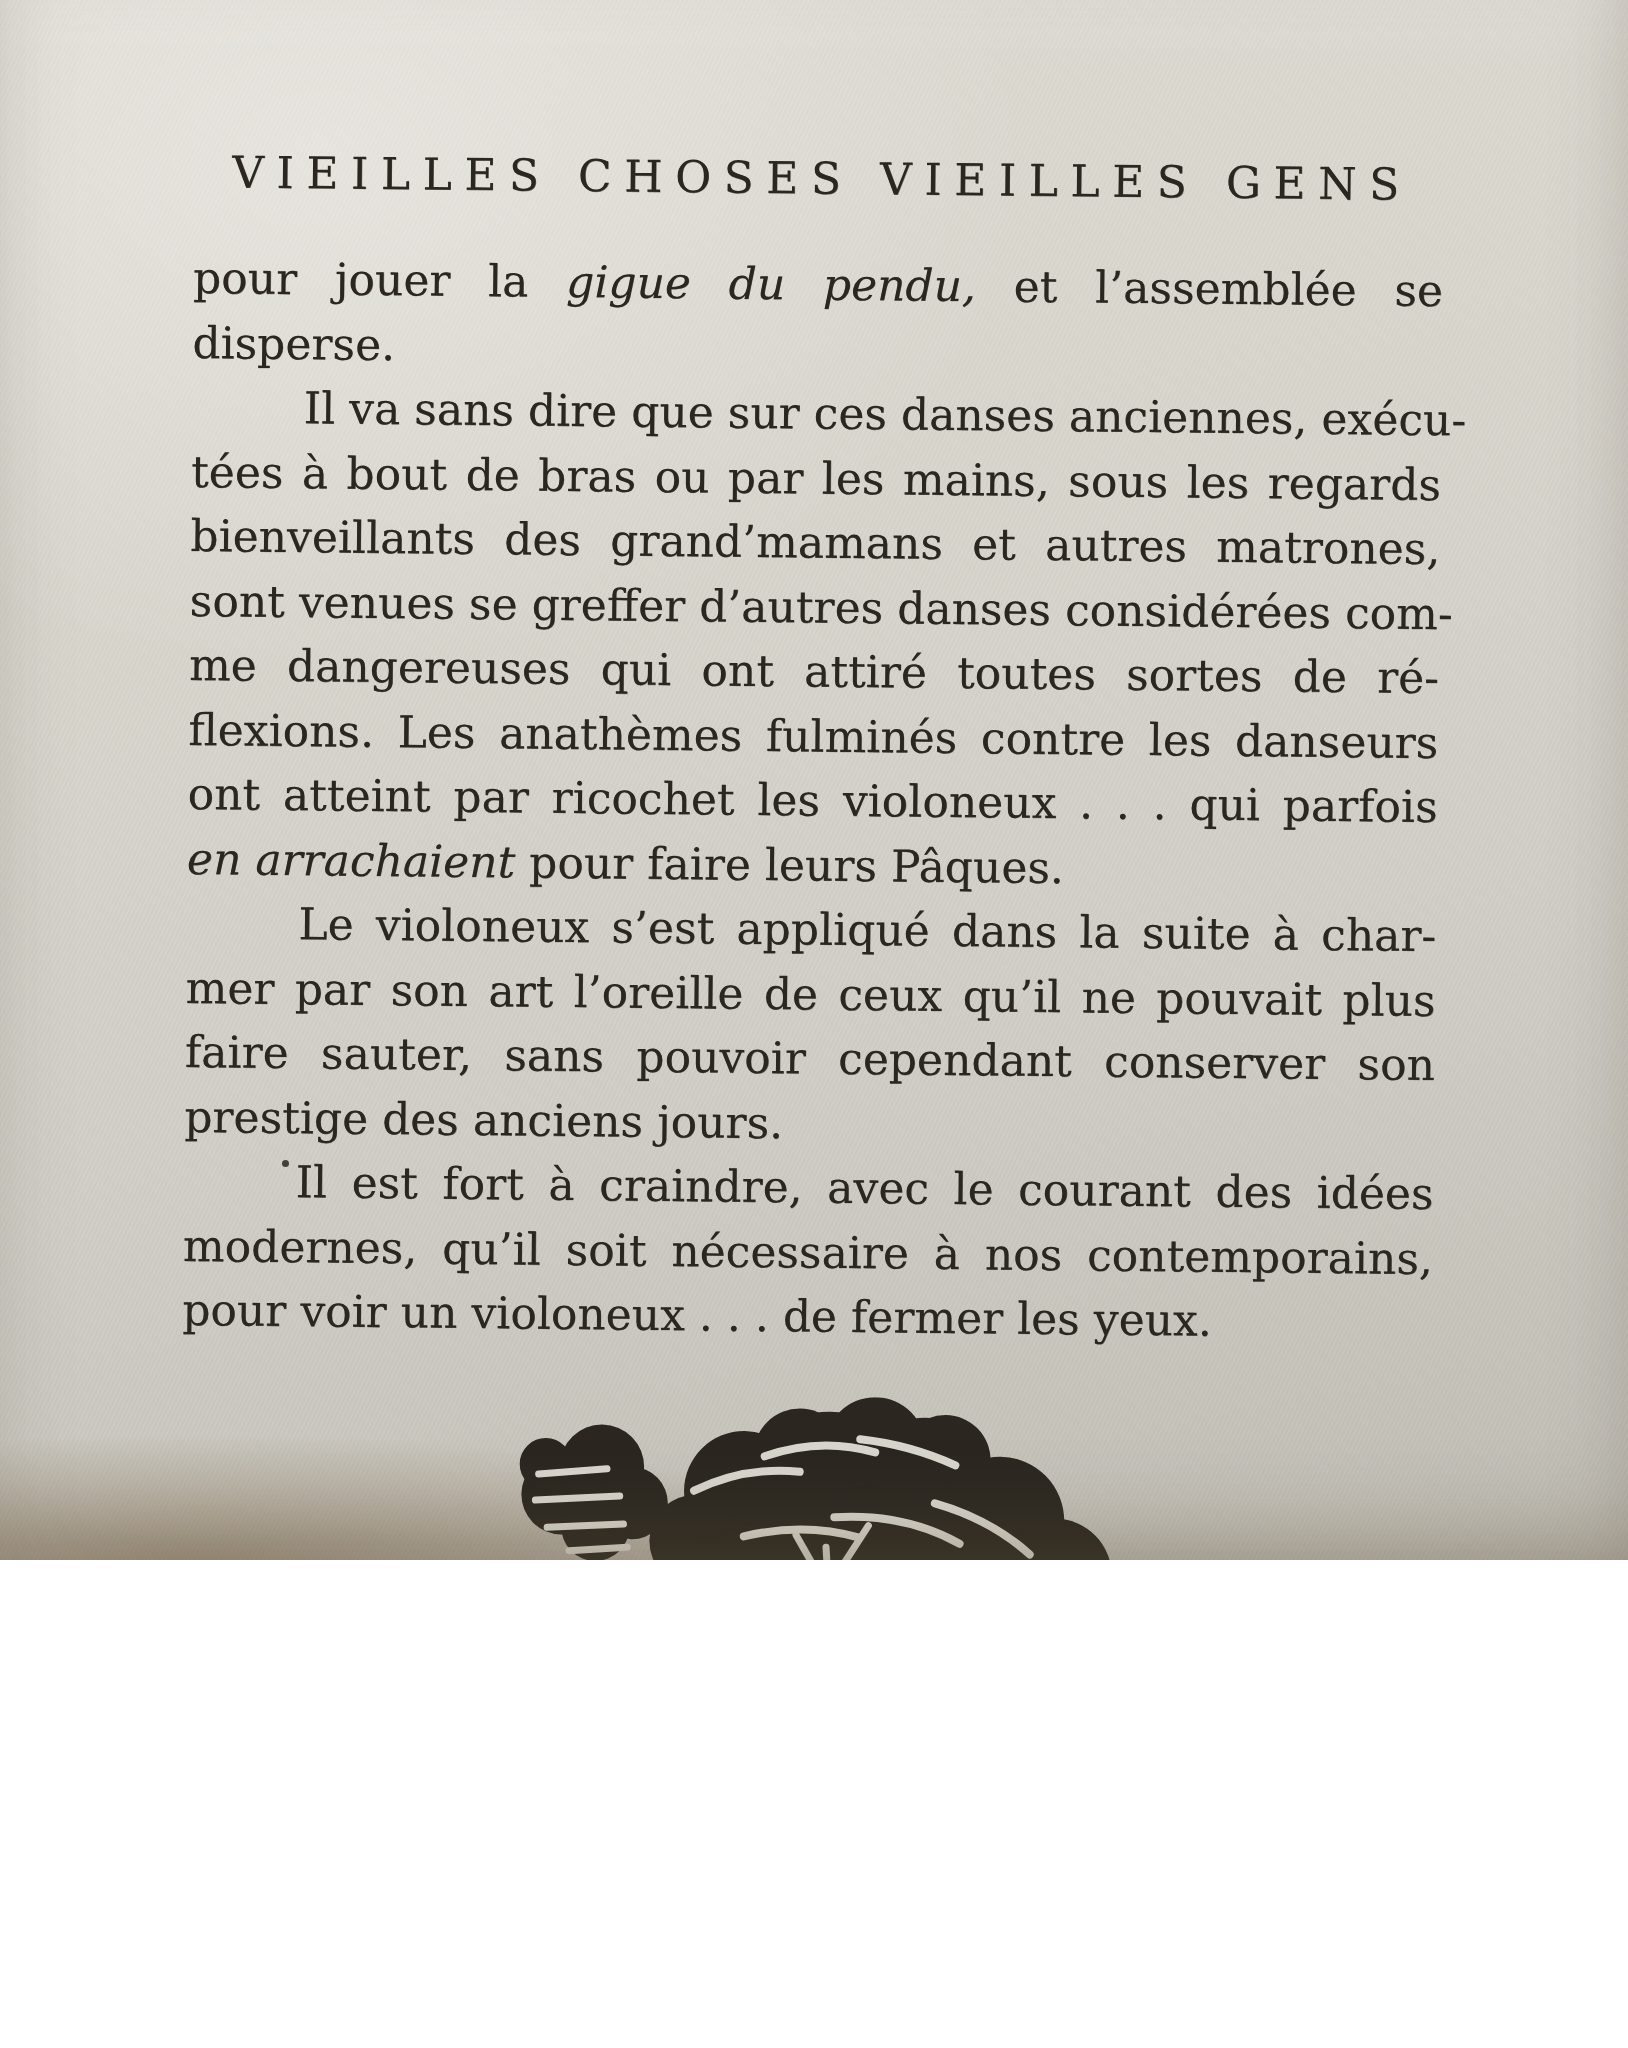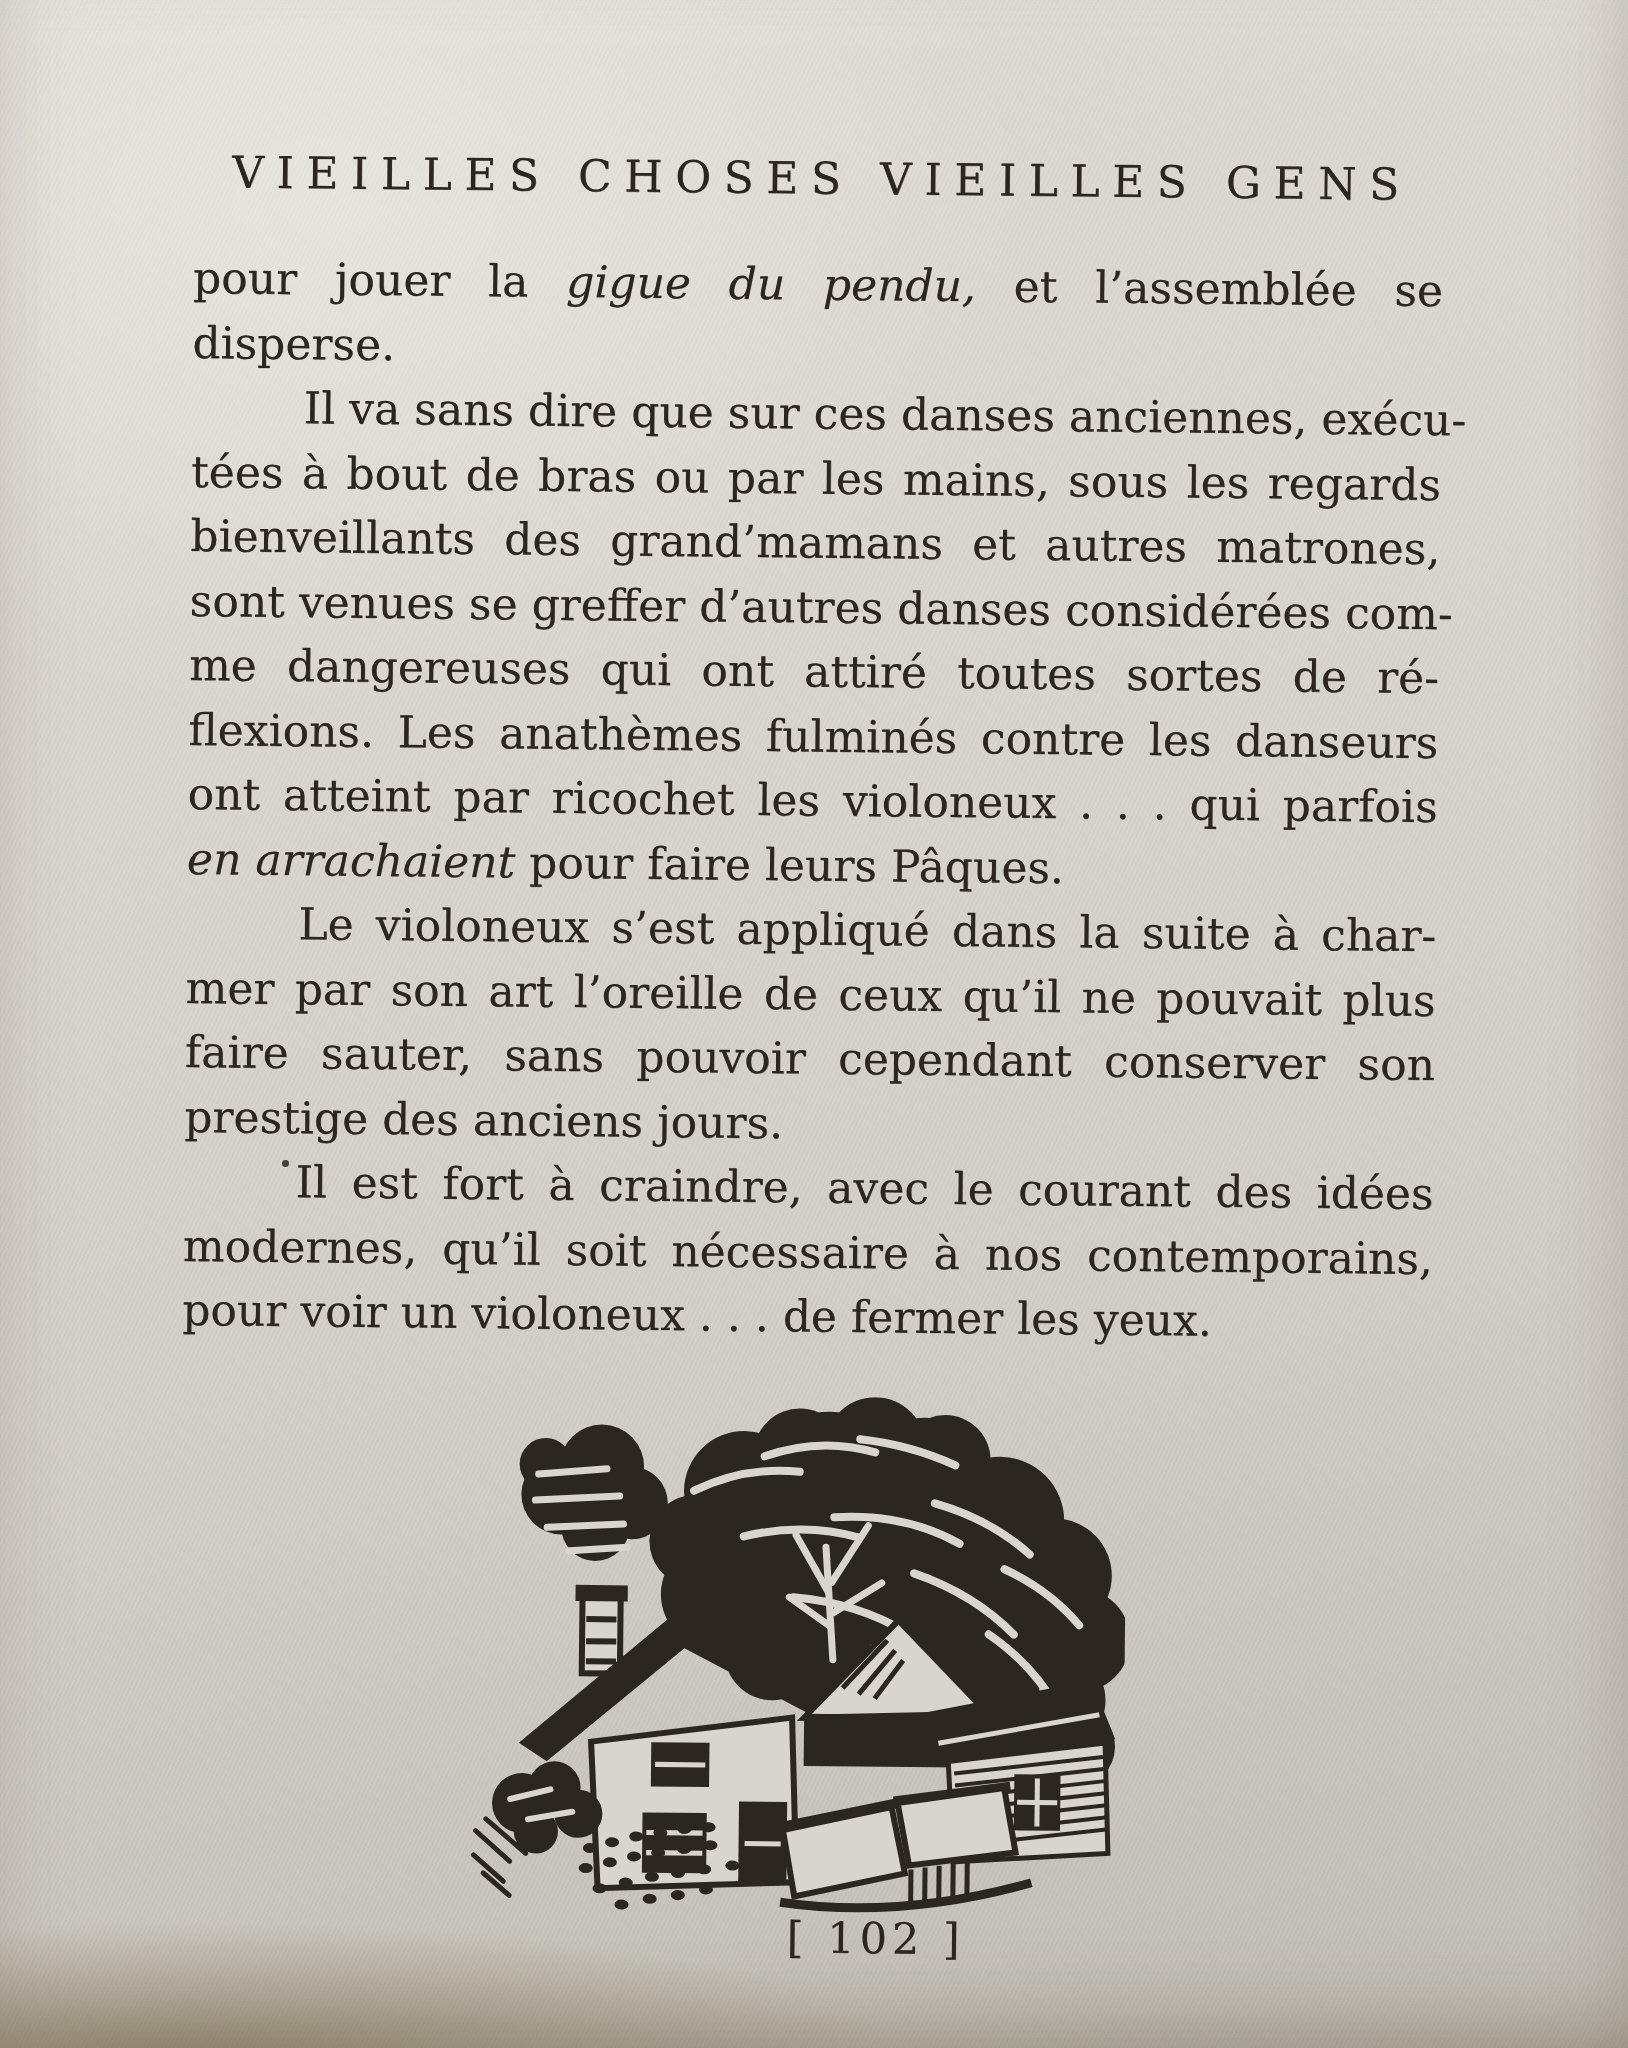--- a/index.html
+++ b/index.html
@@ -1,18 +1,18 @@
 <!DOCTYPE html>
 <html style="--paper: #d8d5cd; --ink: #2b2720;"><head>
 <meta charset="utf-8">
 <style>
   html,body{margin:0;padding:0;}
   .page{
     position:relative;
-    width:1628px;height:2048px;
+    width:1628px;height:1560px;
     overflow:hidden;
     background:
       radial-gradient(1100px 800px at 20% 10%, rgba(255,255,255,0.30), rgba(255,255,255,0) 65%),
       radial-gradient(1000px 180px at 12% 100%, rgba(120,98,68,0.45), rgba(120,98,68,0) 70%),
       repeating-linear-gradient(115deg, rgba(255,255,255,0.035) 0 2px, rgba(120,115,105,0.03) 2px 4px),
       linear-gradient(168deg,#dedbd3 0%, #d8d5cd 35%, #d0cdc5 65%, #bfbcb4 100%);
     font-family:"DejaVu Serif", serif;
     color:var(--ink,#2b2720);
   }
   .page::after{

